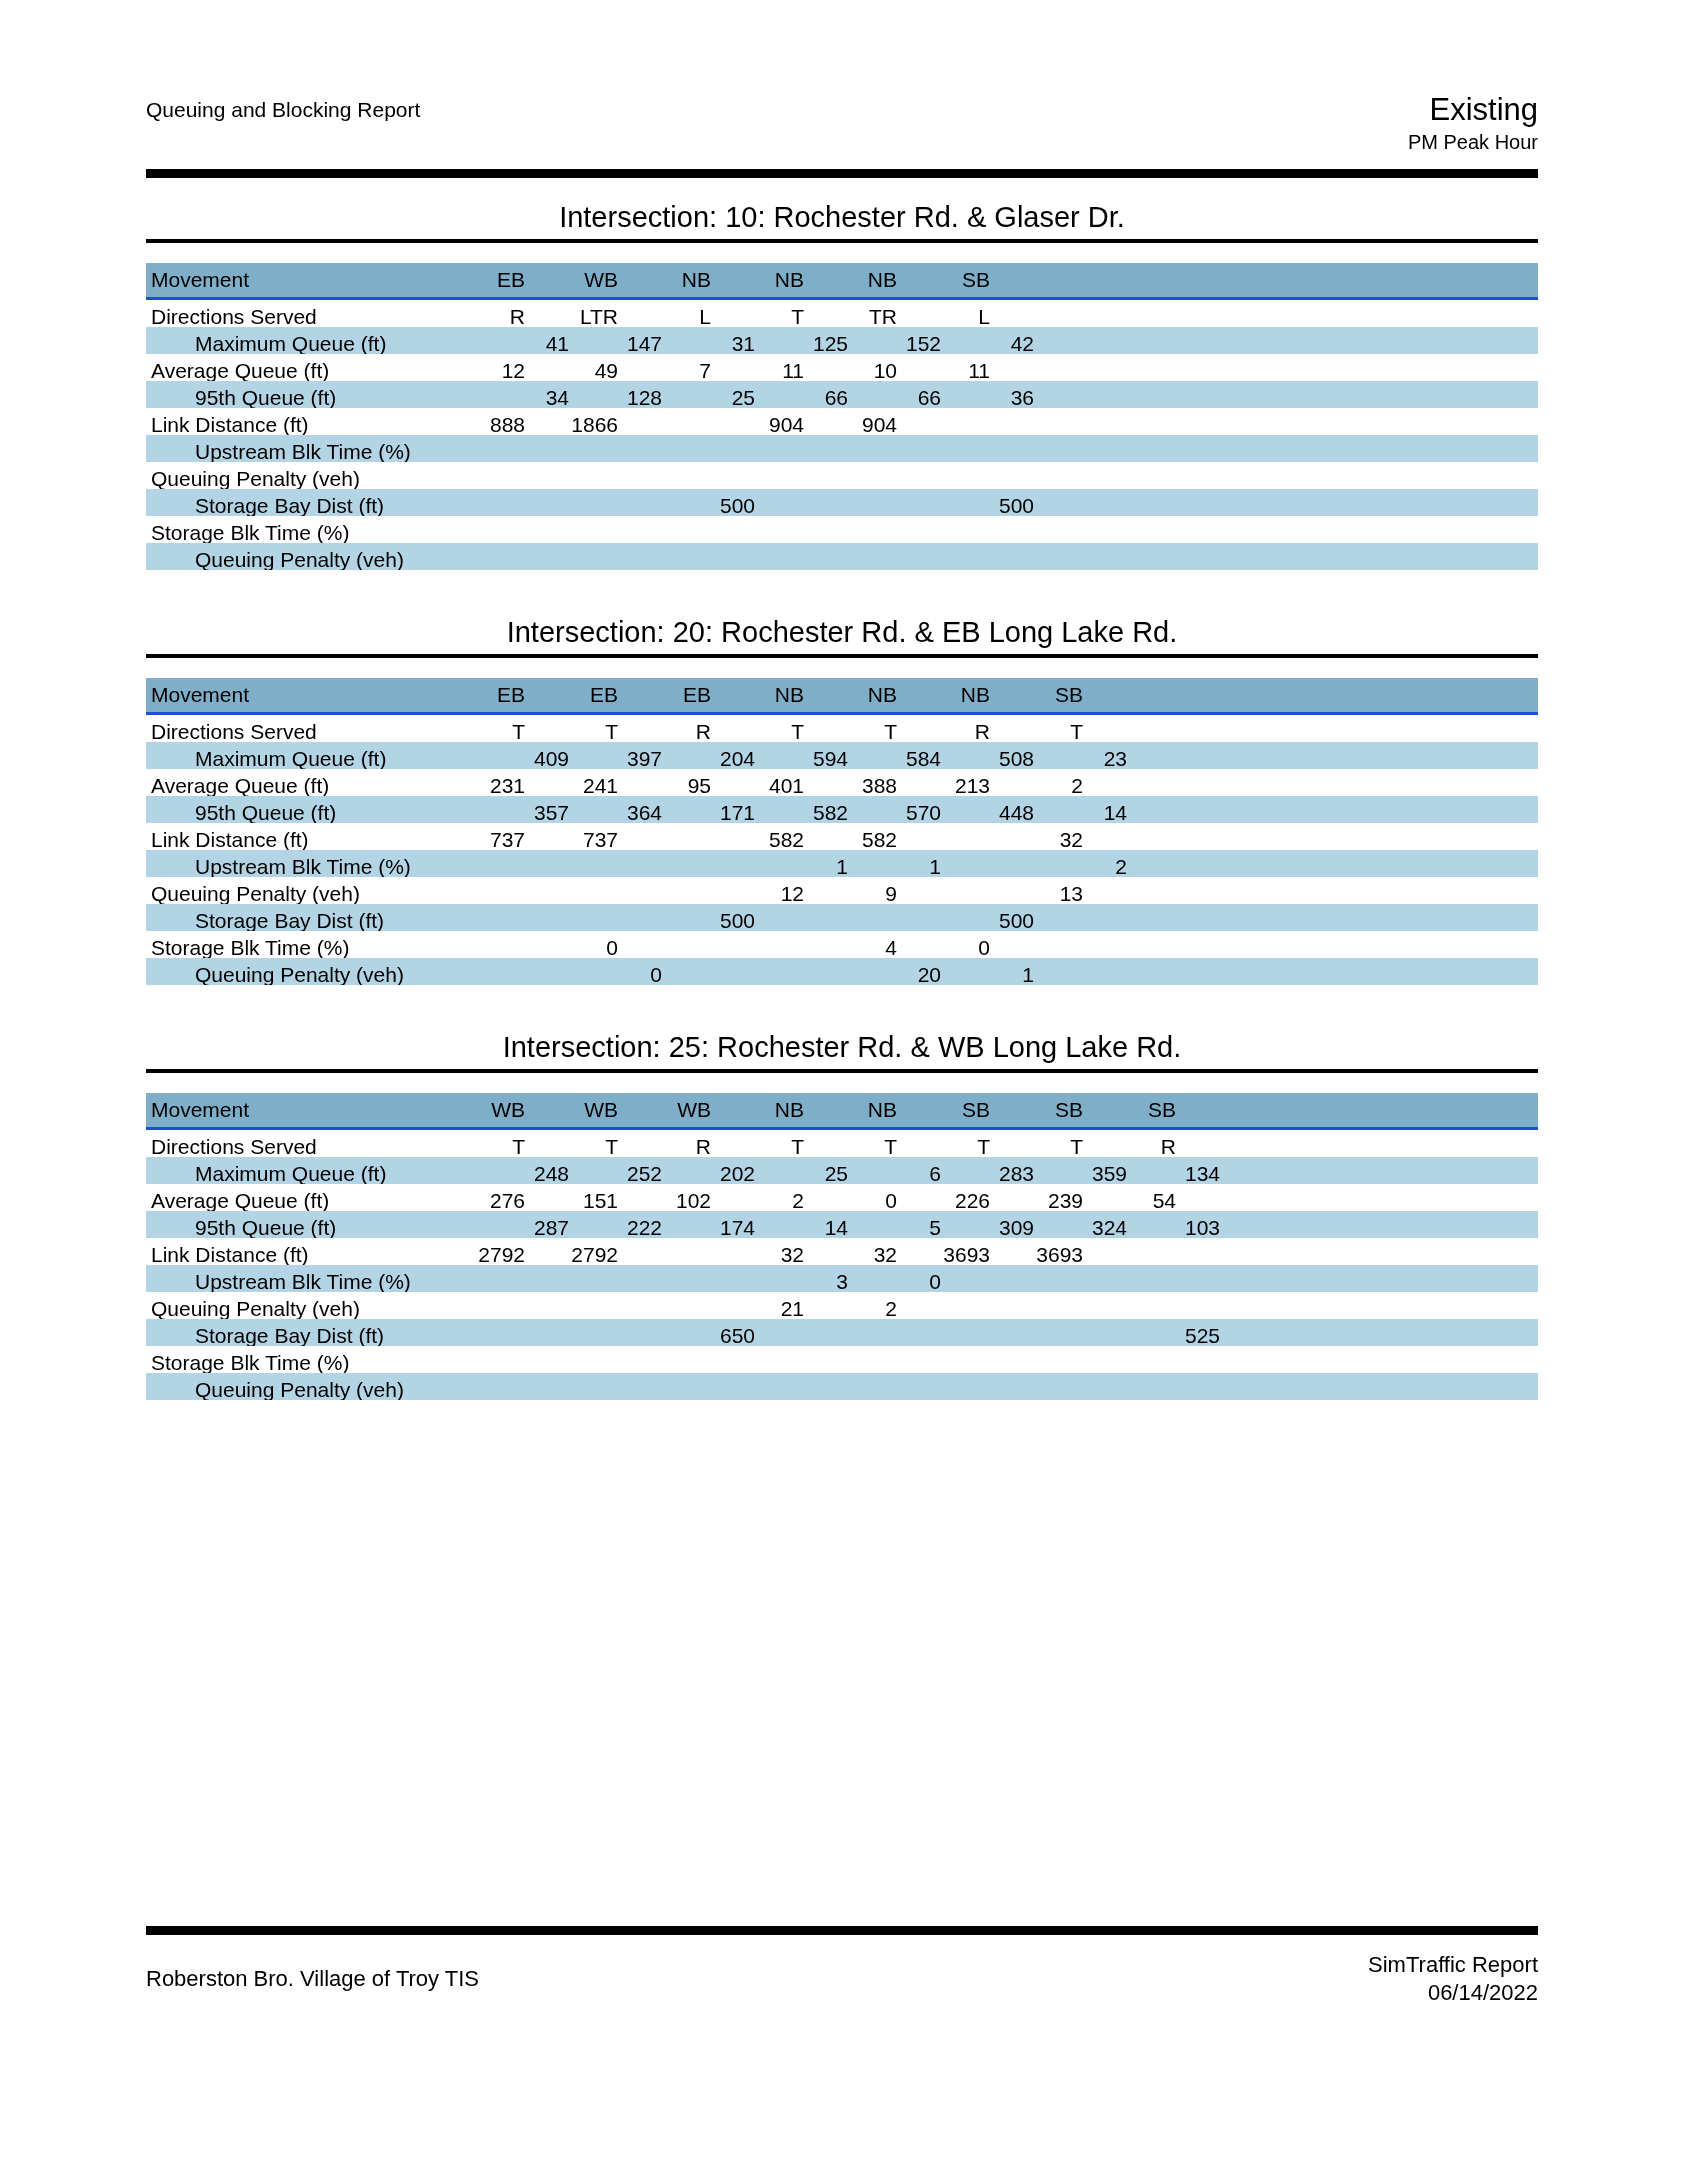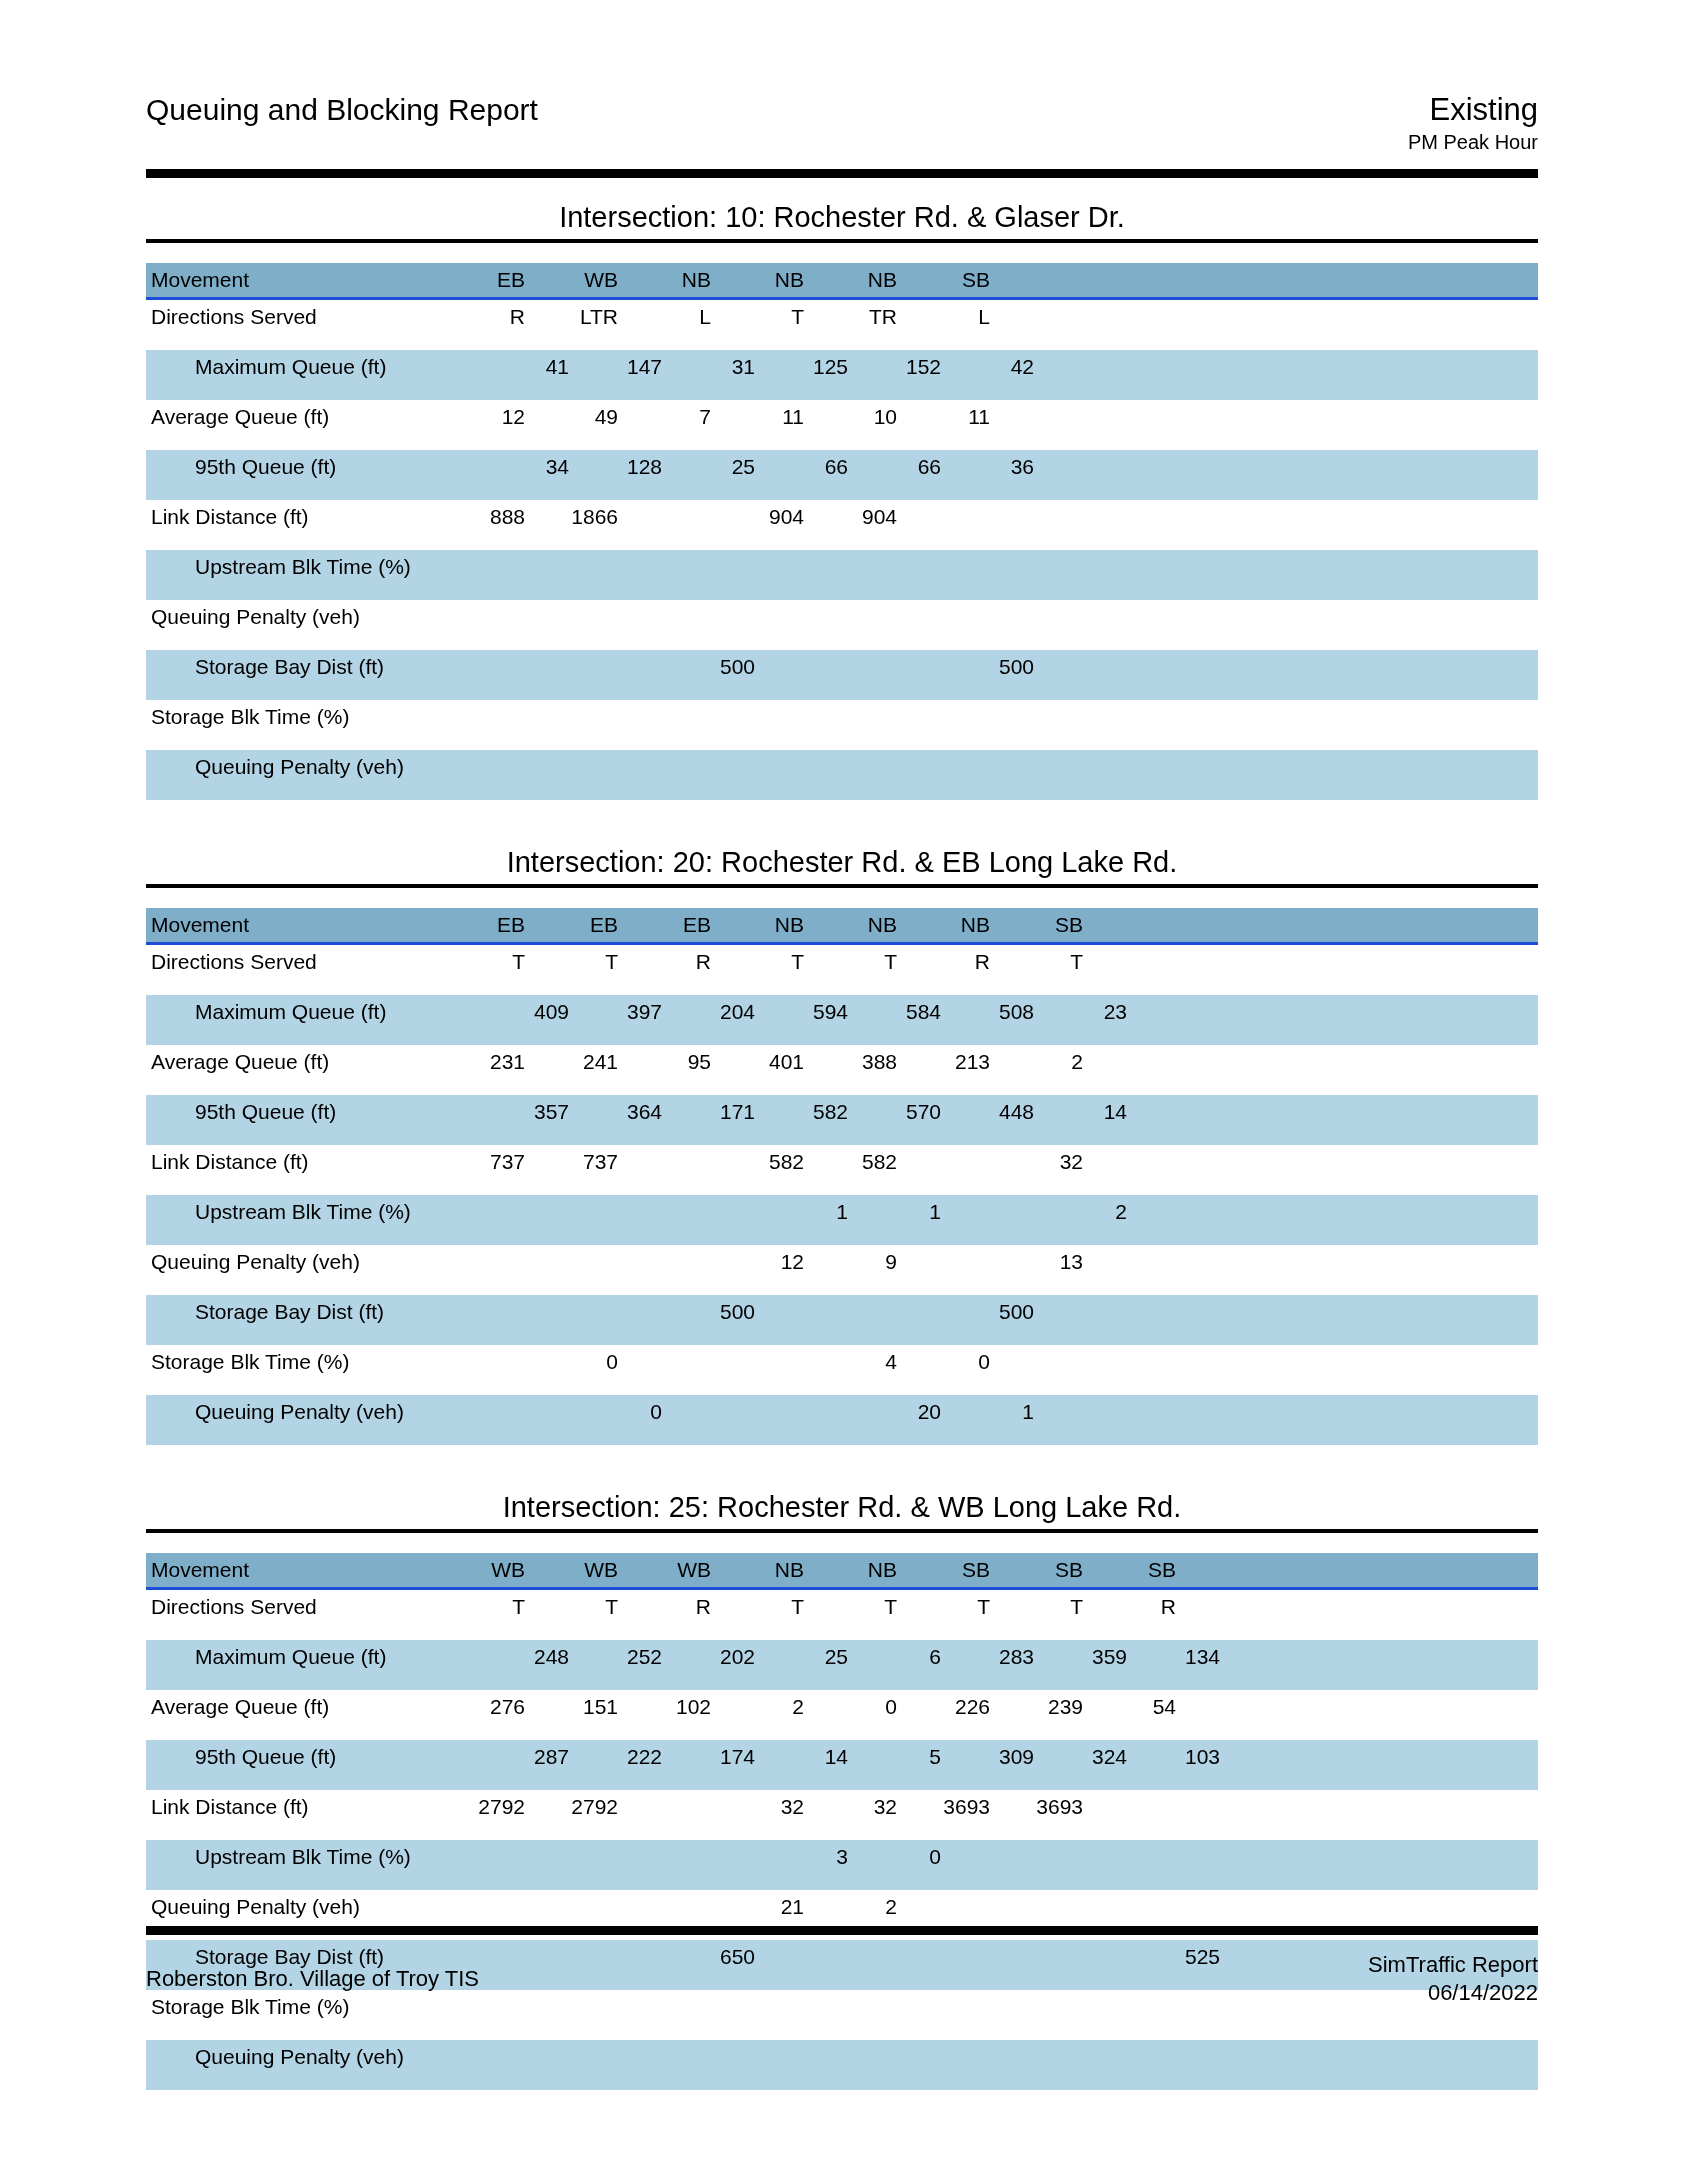--- a/index.html
+++ b/index.html
@@ -24,21 +24,21 @@
     width: 1392px;
   }
   
   .report-header {
     padding-top: 91px;
     display: flex;
     justify-content: space-between;
     align-items: flex-start;
   }
   .report-title {
-    font-size: 30px;
+    font-size: 21px;
     line-height: 38px;
   }
   .report-header-right {
     text-align: right;
   }
   .scenario {
     font-size: 31px;
     line-height: 38px;
   }
   .period {
@@ -60,21 +60,21 @@
   }
   .section.later .heading { margin-top: 44px; }
   .heading-rule {
     height: 4px;
     background: #000000;
     margin-top: 4px;
   }
   .qtable { margin-top: 20px; }
   .trow {
     display: flex;
-    height: 50px;
+    height: 27px;
     line-height: 33px;
     font-size: 21px;
   }
   .trow.header-row {
     height: 34px;
     line-height: 34px;
     background: var(--band);
     border-bottom: 3px solid #1d4ed8;
   }
   .trow.stripe { background: var(--stripe); padding-left: 44px; }

